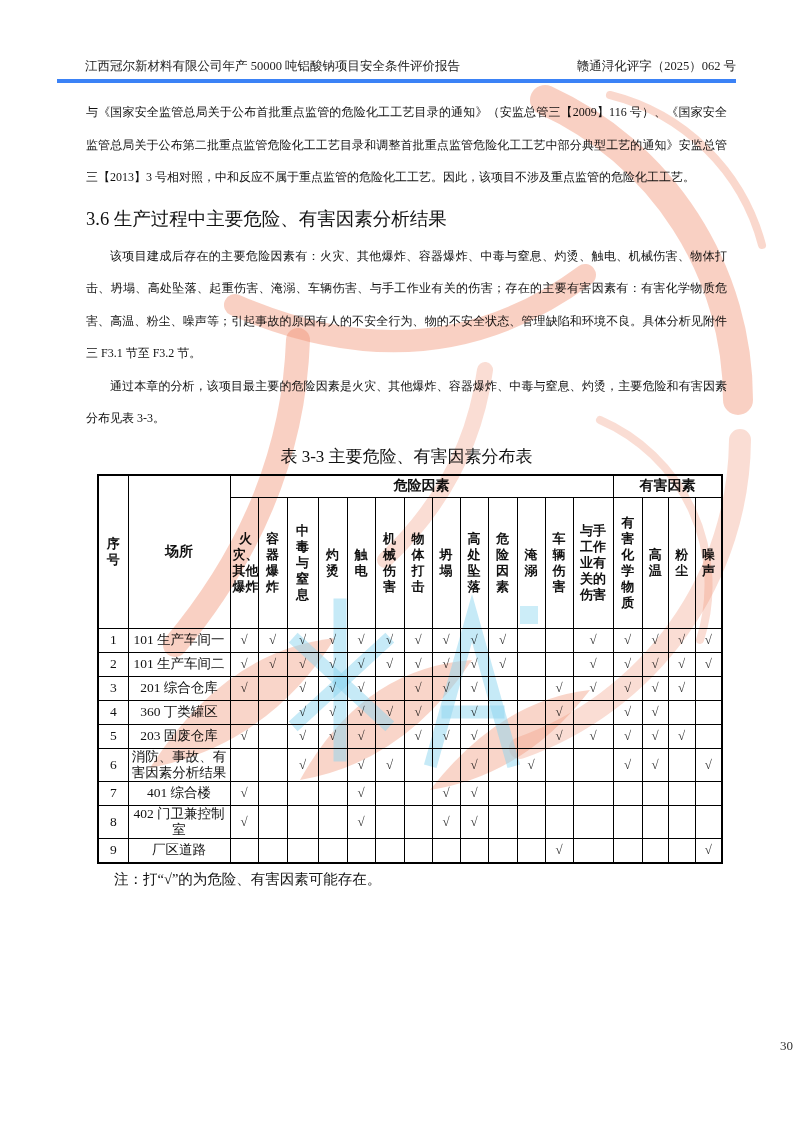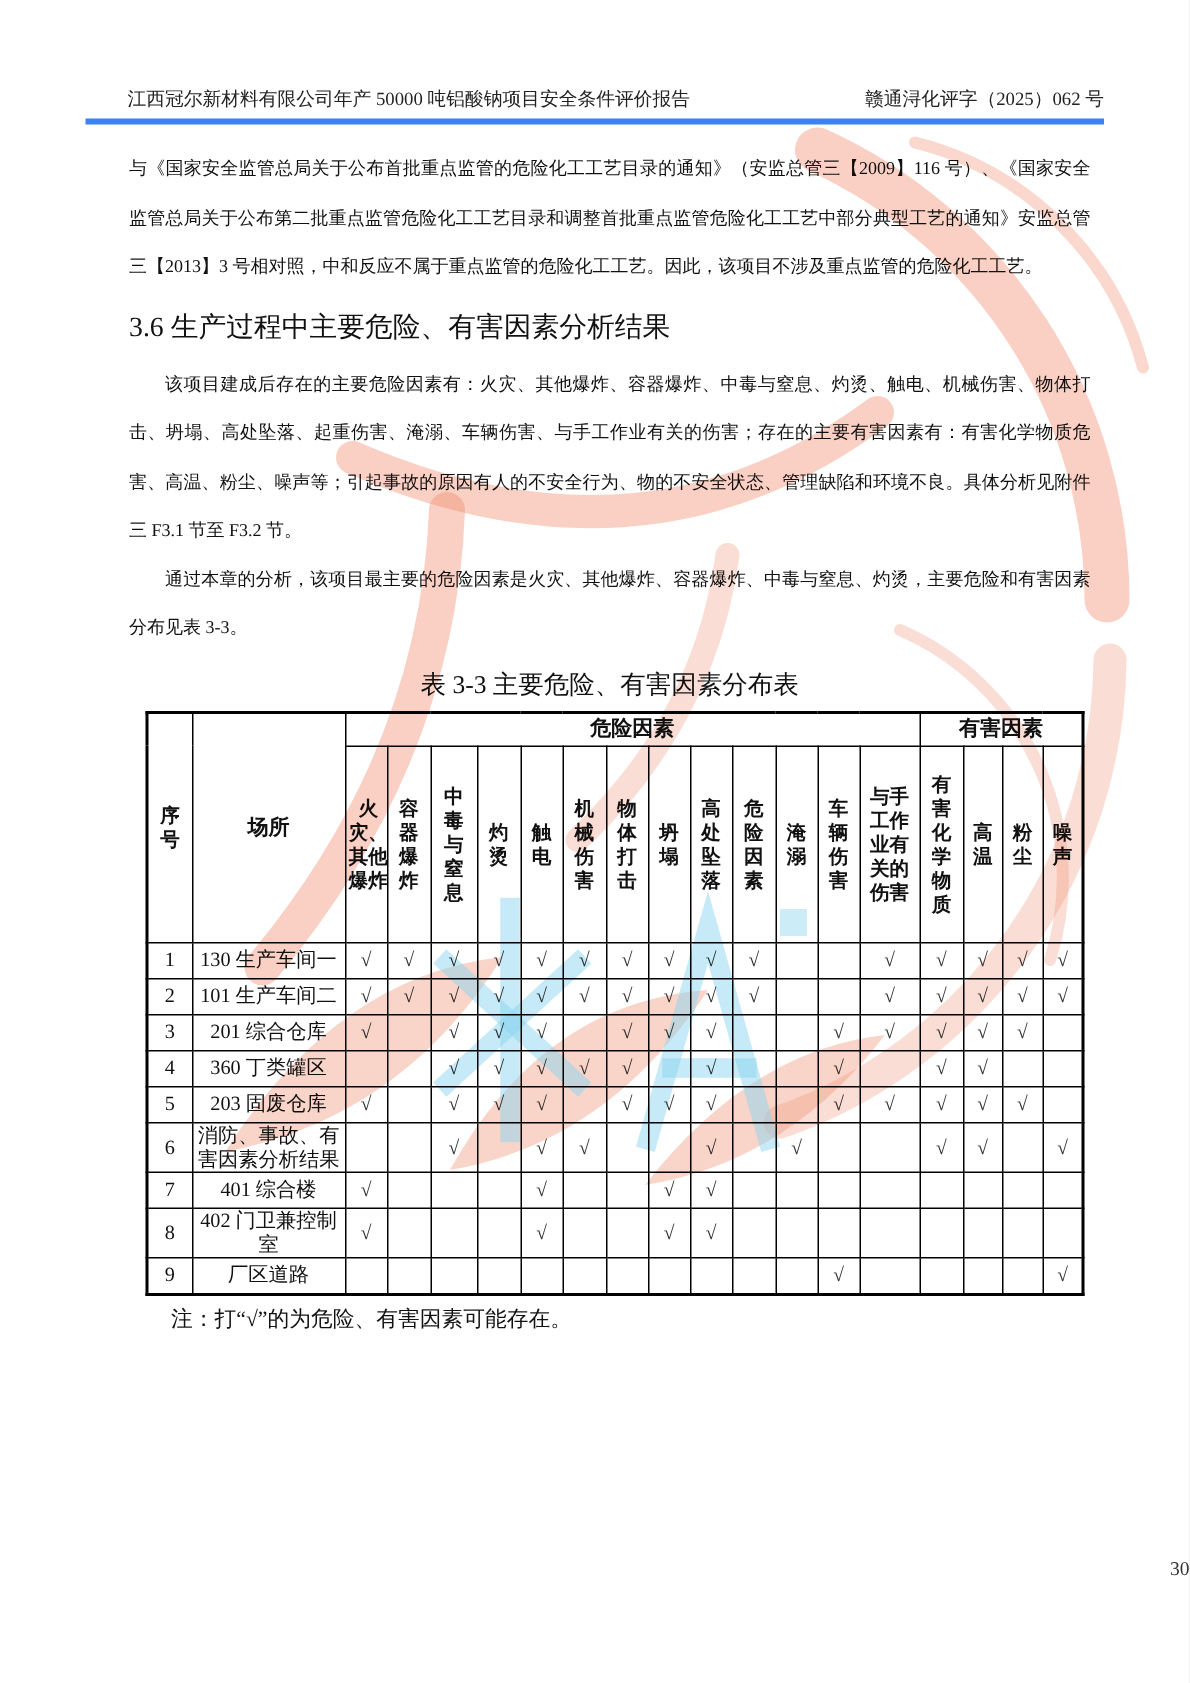--- a/index.html
+++ b/index.html
@@ -172,21 +172,21 @@
               <div class="vh">粉尘</div>
             </th>
           <th>
               <div class="vh">噪声</div>
             </th>
         </tr>
       </thead>
       <tbody>
           <tr>
             <td class="c-no">1</td>
-            <td class="c-place">130 生产车间一</td>
+            <td class="c-place">101 生产车间一</td>
             <td class="c-chk">√</td>
             <td class="c-chk">√</td>
             <td class="c-chk">√</td>
             <td class="c-chk">√</td>
             <td class="c-chk">√</td>
             <td class="c-chk">√</td>
             <td class="c-chk">√</td>
             <td class="c-chk">√</td>
             <td class="c-chk">√</td>
             <td class="c-chk">√</td>

